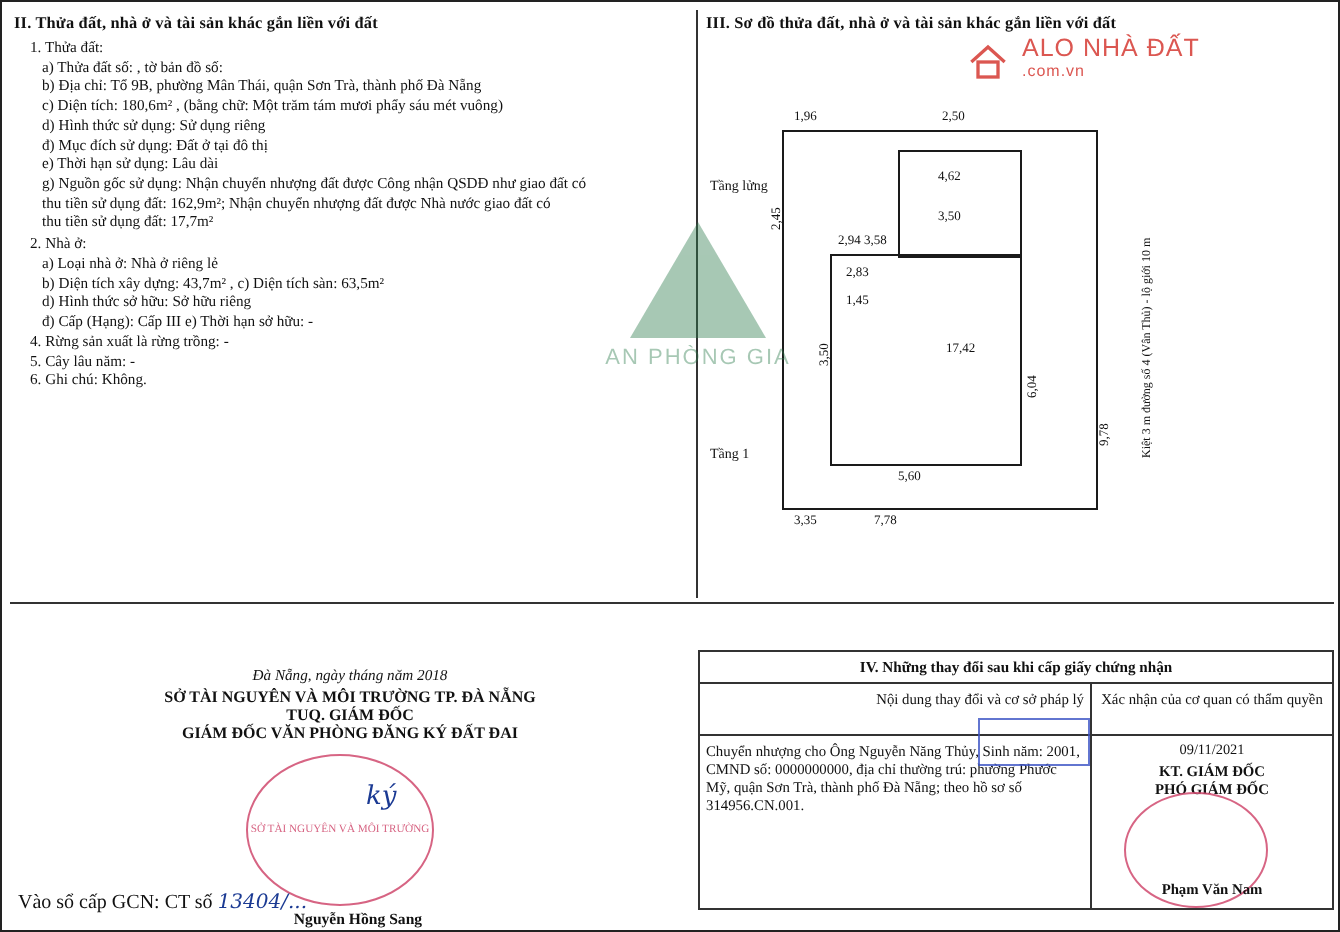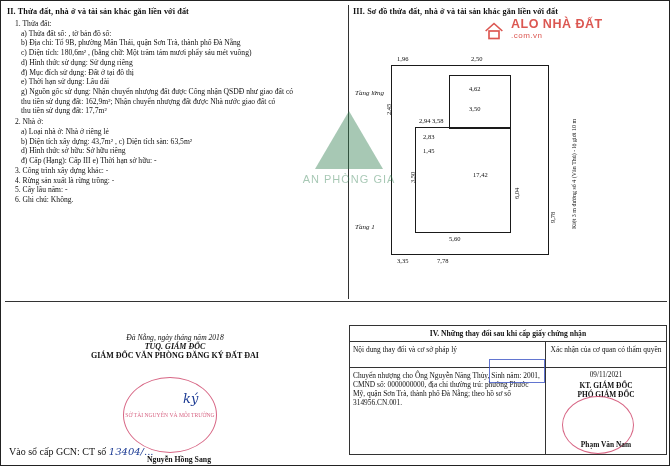--- a/index.html
+++ b/index.html
@@ -58,21 +58,21 @@
     border:1px solid #1a1a1a;
   }
   .lbl{
     position:absolute;font-size:6.5px;color:#111;white-space:nowrap;
   }
   .lbl-v{
     transform-origin:left top;
     transform:rotate(-90deg);
   }
   .tang{
-    position:absolute;font-size:7px;font-style:italic;
+    position:absolute;font-size:7px;
   }
   
   .bottom{
     position:absolute;left:4px;top:302px;width:662px;height:160px;margin-top:22px;
   }
   .bl-left{
     position:absolute;left:0;top:0;width:340px;height:160px;
     text-align:center;
   }
   .bl-right{
@@ -90,21 +90,21 @@
     width:196px;box-sizing:border-box;border-right:1px solid #333;
     font-size:7.4px;padding:3px 3px;min-height:26px;
   }
   .cell-r{
     width:120px;box-sizing:border-box;font-size:7.4px;padding:3px 3px;
     text-align:center;
   }
   .cell-body{height:86px;}
   .it{font-style:italic;}
   .b{font-weight:bold;}
-  .c{text-align:left;}
+  .c{text-align:right;}
   .sig-name{font-size:7.8px;font-weight:bold;}
   .handwrite{
     font-family:"DejaVu Serif", serif;
     color:#1b3a93;font-style:italic;
   }
   
   .stamp-round{
     position:absolute;border:1.6px solid #d04a6e;border-radius:50%;
     color:#d04a6e;font-size:5.6px;text-align:center;
     display:flex;align-items:center;justify-content:center;
@@ -126,21 +126,21 @@
   }
   .wm-txt{
     margin-top:4px;font-size:11px;letter-spacing:1px;color:#2f7d4f;
     font-family:"Liberation Sans",sans-serif;
   }
   .logo-br{
     position:absolute;right:8px;top:16px;width:150px;height:42px;
     color:#d8453f;font-family:"Liberation Sans",sans-serif;
     opacity:.9;
   }
-  .logo-br .l1{font-size:12.5px;font-weight:bold;letter-spacing:.5px;}
+  .logo-br .l1{font-size:12.5px;font-weight:normal;letter-spacing:.5px;}
   .logo-br .l2{font-size:8px;letter-spacing:.5px;}
   .house{
     position:absolute;left:-28px;top:4px;width:22px;height:20px;
   }
   .footnote{
     position:absolute;left:8px;top:445px;font-size:10px;
   }
   .sig-blue{
     font-family:"DejaVu Serif",serif;color:#1b3a93;
     font-size:13px;font-style:italic;
@@ -165,21 +165,20 @@
       <div class="indent2">g) Nguồn gốc sử dụng: Nhận chuyển nhượng đất được Công nhận QSDĐ như giao đất có</div>
       <div class="indent2">thu tiền sử dụng đất: 162,9m²; Nhận chuyển nhượng đất được Nhà nước giao đất có</div>
       <div class="indent2">thu tiền sử dụng đất: 17,7m²</div>
 
       <div class="indent1" style="margin-top:1px;">2. Nhà ở:</div>
       <div class="indent2">a) Loại nhà ở:      Nhà ở riêng lẻ</div>
       <div class="indent2">b) Diện tích xây dựng:    43,7m²              , c) Diện tích sàn:   63,5m²</div>
       <div class="indent2">d) Hình thức sở hữu:      Sở hữu riêng</div>
       <div class="indent2">đ) Cấp (Hạng):  Cấp III        e) Thời hạn sở hữu:  -</div>
 
-      <div class="indent1">3. Công trình xây dựng khác: -</div>
       <div class="indent1">4. Rừng sản xuất là rừng trồng: -</div>
       <div class="indent1">5. Cây lâu năm: -</div>
       <div class="indent1">6. Ghi chú: Không.</div>
     </div>
   </div>
 
   <div class="sectionIII">
     <div class="hdr">III. Sơ đồ thửa đất, nhà ở và tài sản khác gắn liền với đất</div>
   </div>
 
@@ -225,21 +224,22 @@
 
   <div class="wm">
     <div class="wm-tri"></div>
     <div class="wm-txt">AN PHÒNG GIA</div>
   </div>
 
   <div class="bottom">
 
     <div class="bl-left">
       <div class="it" style="font-size:7.6px;margin-top:8px;">Đà Nẵng, ngày       tháng       năm 2018</div>
-      <div class="b" style="font-size:8px;font-style:italic;">TUQ. GIÁM ĐỐC</div>
+      <div class="b" style="font-size:8px;margin-top:2px;">SỞ TÀI NGUYÊN VÀ MÔI TRƯỜNG TP. ĐÀ NẴNG</div>
+      <div class="b" style="font-size:8px;">TUQ. GIÁM ĐỐC</div>
       <div class="b" style="font-size:8px;">GIÁM ĐỐC VĂN PHÒNG ĐĂNG KÝ ĐẤT ĐAI</div>
 
       <div class="stamp-round" style="left:118px;top:52px;width:92px;height:74px;border-radius:50%;">
         <span>SỞ TÀI NGUYÊN VÀ MÔI TRƯỜNG</span>
       </div>
 
       <div class="sig-blue" style="position:absolute;left:178px;top:66px;">ký</div>
 
       <div class="sig-name" style="position:absolute;left:104px;top:130px;width:140px;">Nguyễn Hồng Sang</div>
     </div>

